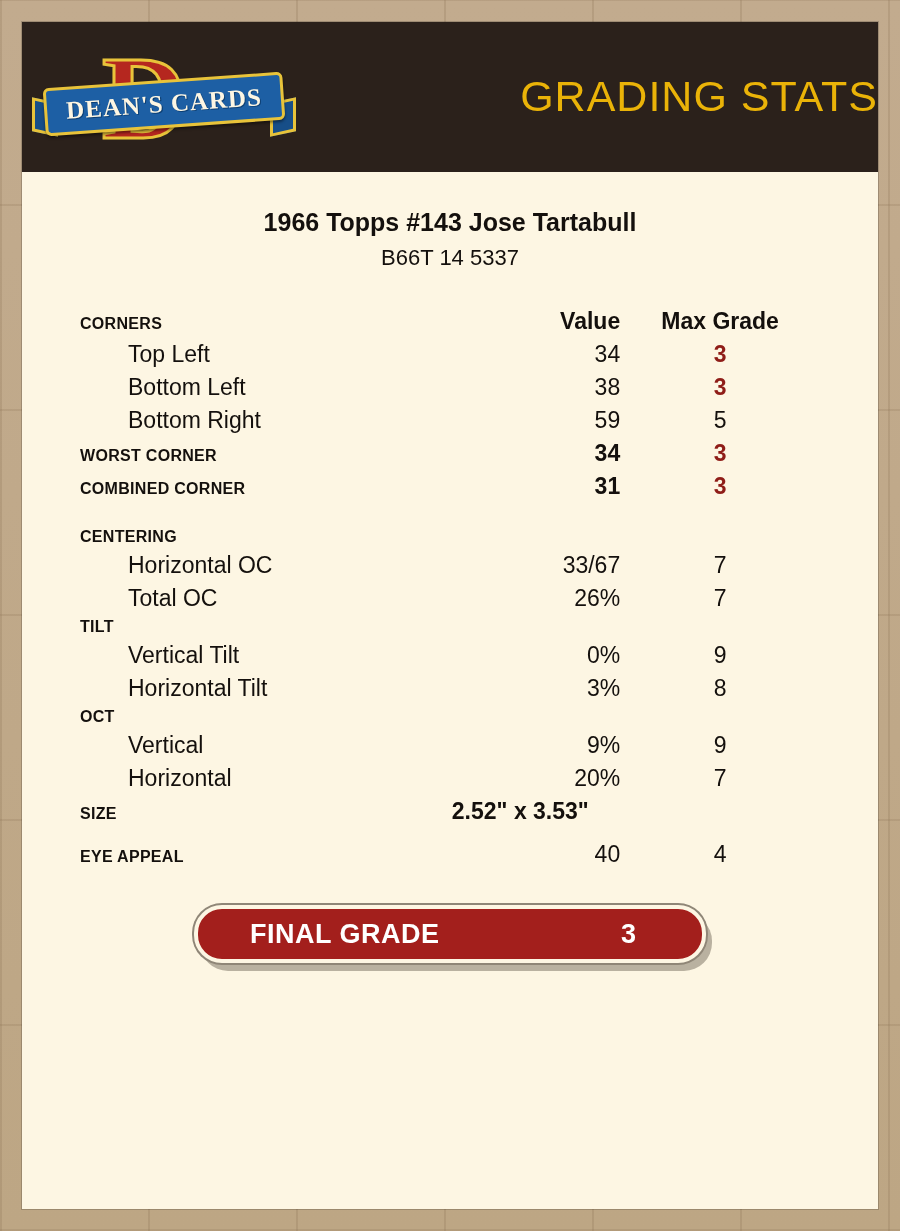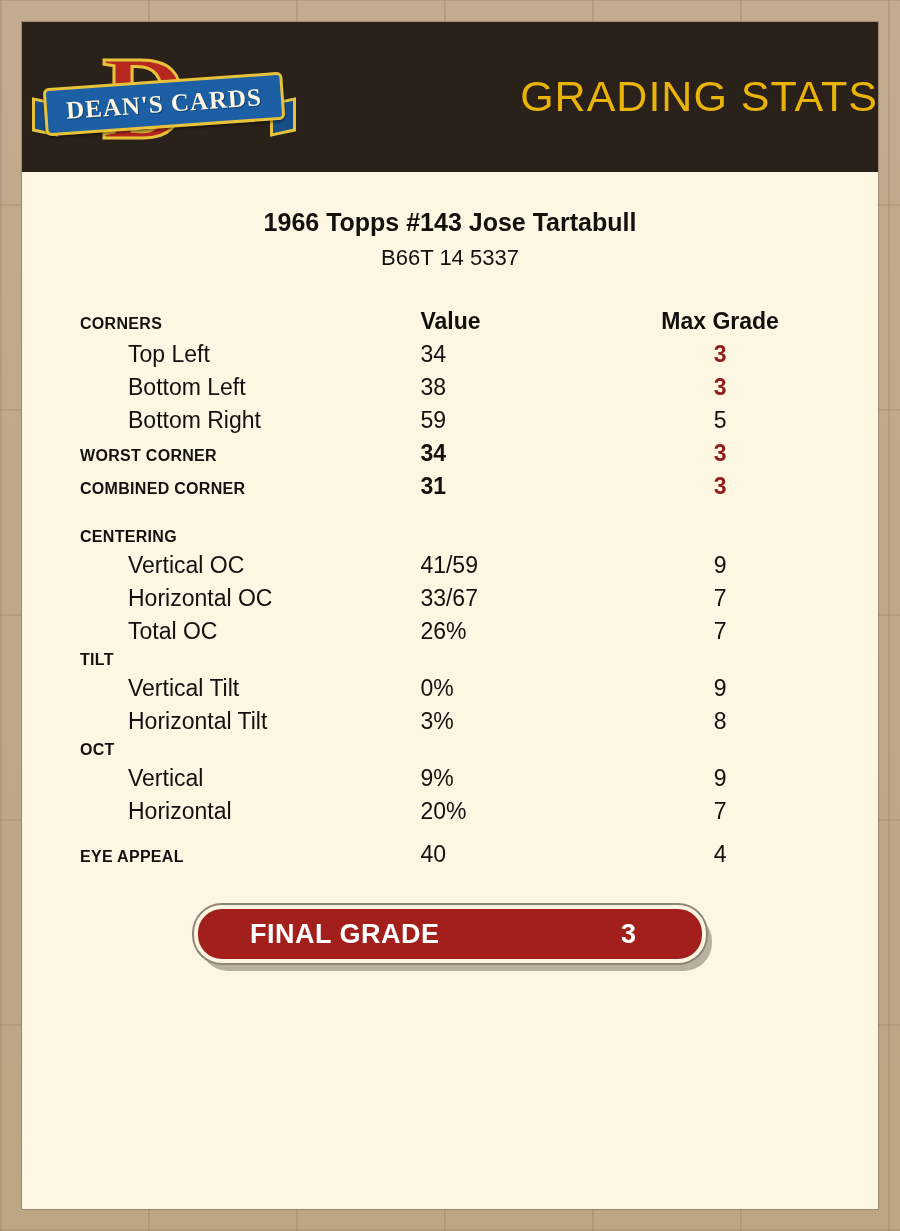--- a/index.html
+++ b/index.html
@@ -130,21 +130,21 @@
   table.stats {
     width: 100%;
     border-collapse: collapse;
     font-size: 23px;
   }
   table.stats td {
     padding: 3px 0;
     vertical-align: baseline;
   }
   td.lbl { width: 46%; }
-  td.val { width: 27%; text-align: left; }
+  td.val { width: 27%; text-align: right; }
   td.grd { width: 27%; text-align: center; }
 
   .sec-head td.lbl { font-weight: bold; font-size: 16px; letter-spacing: .3px; }
   .sec-head td.val, .sec-head td.grd { font-weight: bold; }
   .colhead td { font-weight: bold; font-size: 23px; }
   .indent { padding-left: 48px !important; }
   .red { color: #8f1d18; font-weight: bold; }
   .spacer td { height: 22px; padding: 0; }
   .small-gap td { height: 10px; padding: 0; }
 
@@ -245,25 +245,20 @@
         <tr class="spacer">
             <td colspan="3"></td>
           </tr>
 
         <tr class="sec-head">
           <td class="lbl">CENTERING</td>
           <td class="val"></td>
           <td class="grd"></td>
         </tr>
         <tr>
-          <td class="lbl indent">Vertical OC</td>
-          <td class="val">41/59</td>
-          <td class="grd">9</td>
-        </tr>
-        <tr>
           <td class="lbl indent">Horizontal OC</td>
           <td class="val">33/67</td>
           <td class="grd">7</td>
         </tr>
         <tr>
           <td class="lbl indent">Total OC</td>
           <td class="val">26%</td>
           <td class="grd">7</td>
         </tr>
 
@@ -292,20 +287,25 @@
           <td class="lbl indent">Vertical</td>
           <td class="val">9%</td>
           <td class="grd">9</td>
         </tr>
         <tr>
           <td class="lbl indent">Horizontal</td>
           <td class="val">20%</td>
           <td class="grd">7</td>
         </tr>
 
+        <tr class="sec-head size-row">
+          <td class="lbl">SIZE</td>
+          <td class="val size-val">2.52" x 3.53"</td>
+          <td class="grd"></td>
+        </tr>
 
         <tr class="small-gap">
             <td colspan="3"></td>
           </tr>
 
         <tr class="sec-head">
           <td class="lbl">EYE APPEAL</td>
           <td class="val" style="font-weight:normal">40</td>
           <td class="grd" style="font-weight:normal">4</td>
         </tr>

